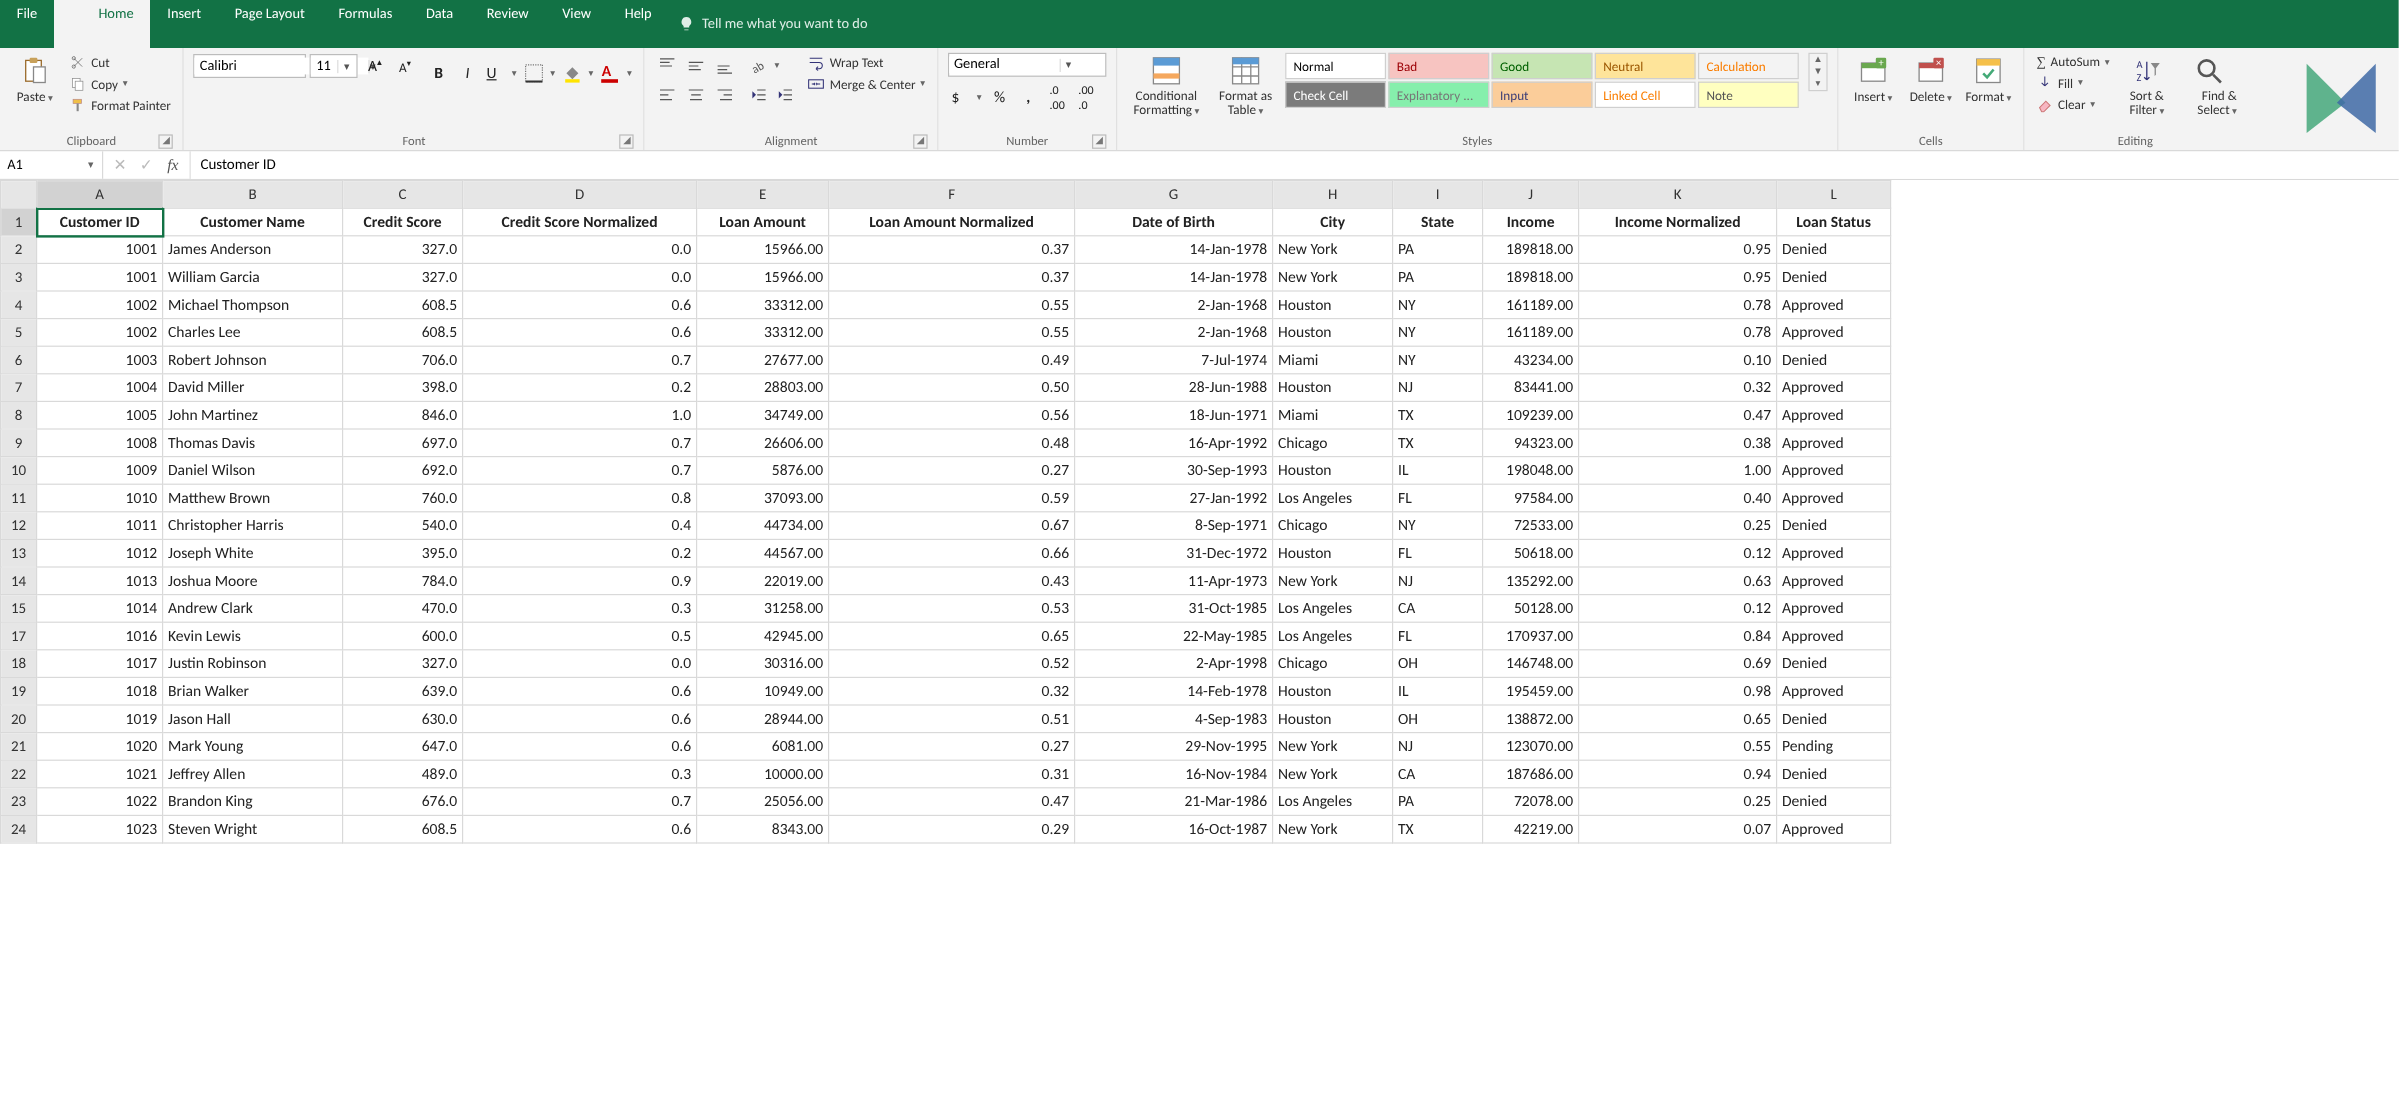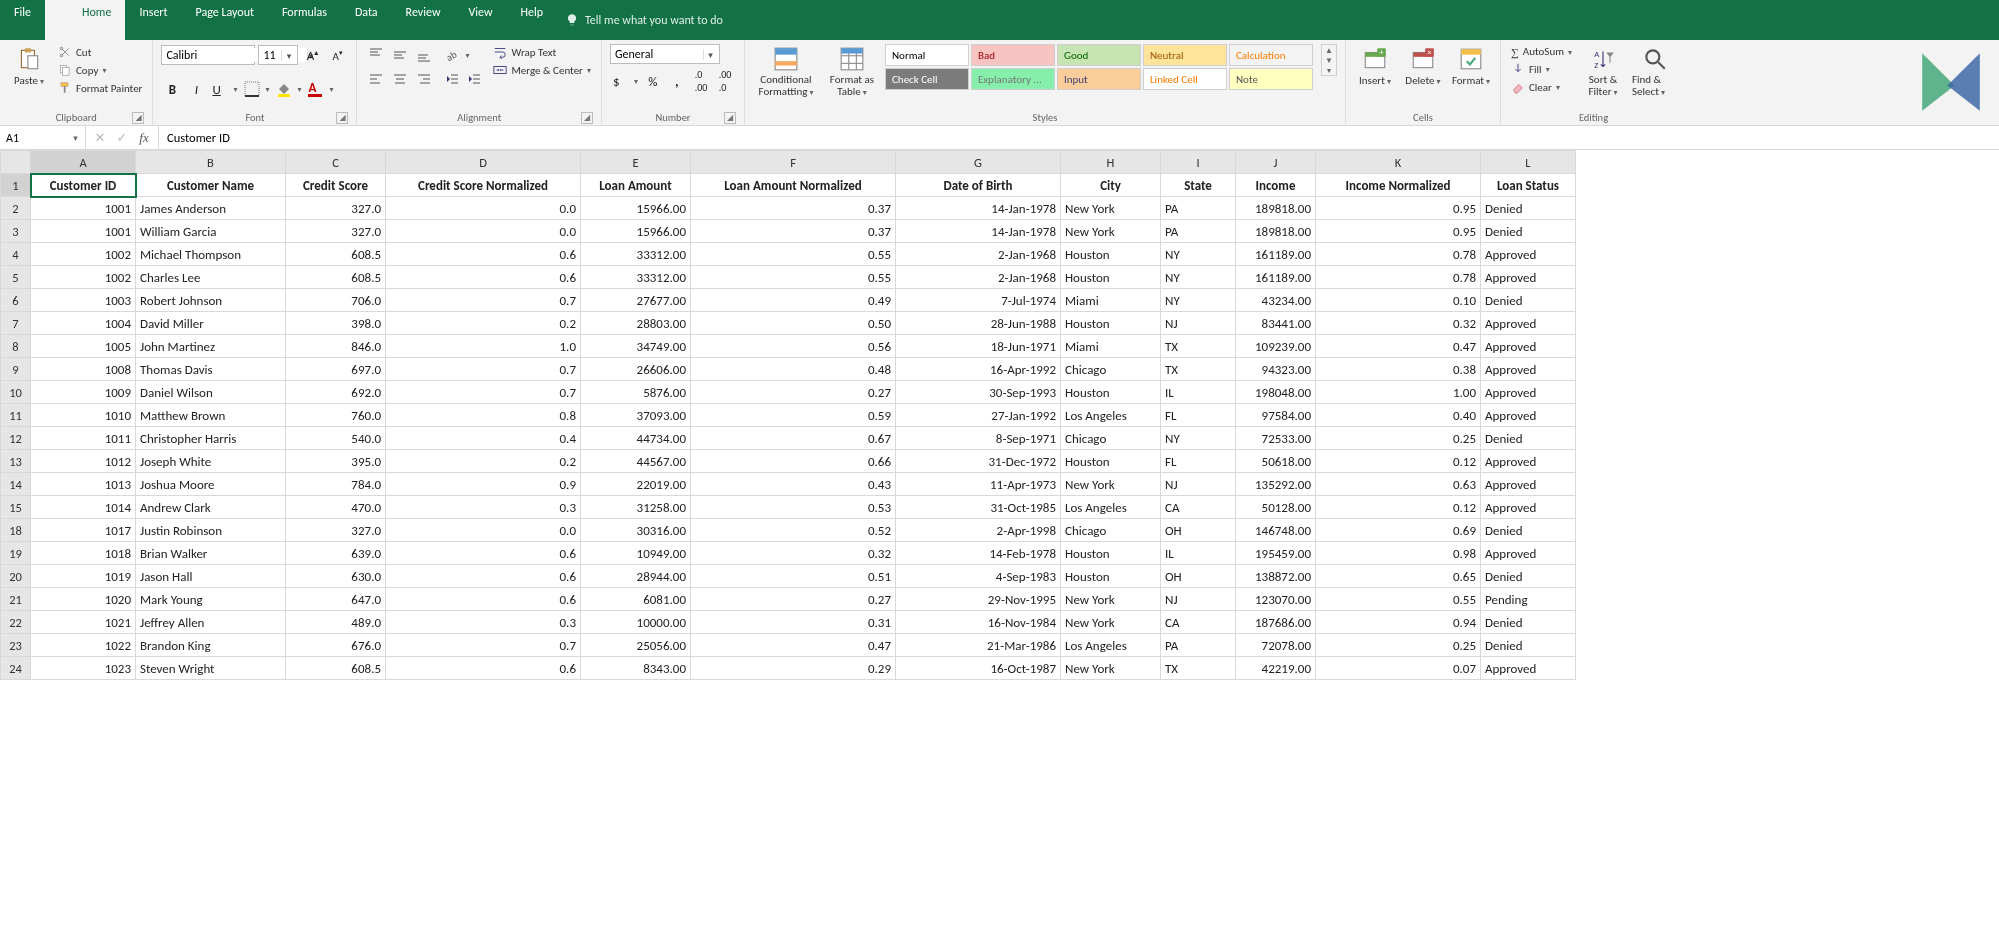--- a/index.html
+++ b/index.html
@@ -131,21 +131,21 @@
           </div>
       </div>
     </div>
     <div class="group-label-row">
         <span class="group-label">Clipboard</span>
         <span class="dlg-launch">◢</span>
       </div>
   </div>
 
   <div class="group" style="min-width:180px;">
-    <div class="group-body" style="flex-direction:column;align-items:flex-start;">
+    <div class="group-body" style="flex-direction:row;align-items:flex-start;">
       <div class="font-row1">
         <div class="combo" style="width:94px;">
             <input value="Calibri" style="">
             <span class="dd">▾</span>
           </div>
         <div class="combo" style="width:40px;">
             <input style="width: 22px;" value="11">
             <span class="dd">▾</span>
           </div>
         <div class="iconbtn" title="Increase">
@@ -280,21 +280,21 @@
       </div>
     </div>
     <div class="group-label-row">
         <span class="group-label">Alignment</span>
         <span class="dlg-launch">◢</span>
       </div>
   </div>
 
   <div class="group">
     <div class="group-body" style="flex-direction:column;align-items:flex-start;gap:6px;">
-      <div class="combo" style="width:110px;">
+      <div class="combo" style="width:132px;">
           <input style="width: 92px;" value="General">
           <span class="dd">▾</span>
         </div>
       <div style="display:flex;gap:2px;">
         <div class="iconbtn split">
             <span>$</span>
           </div>
         <div class="iconbtn">
             <span>%</span>
           </div>
@@ -433,21 +433,21 @@
             <path d="M12 5v14m0 0l-2-2m2 2l2-2" stroke="#337" fill="none"></path>
             <path d="M15 6h7l-3 4v5l-1 1v-6z" fill="#888"></path>
           </svg>
           <span class="arrow" style="text-align:center;line-height:1.1">Sort &amp; Filter</span>
         </div>
       <div class="bigbtn" style="width:46px">
           <svg class="ico" viewBox="0 0 24 24">
             <circle cx="10" cy="10" r="6" fill="none" stroke="#555" stroke-width="2"></circle>
             <line x1="15" y1="15" x2="21" y2="21" stroke="#555" stroke-width="2"></line>
           </svg>
-          <span class="arrow" style="text-align:left;line-height:1.1">Find &amp; Select</span>
+          <span class="arrow" style="text-align:right;line-height:1.1">Find &amp; Select</span>
         </div>
     </div>
     <div class="group-label-row">
         <span class="group-label">Editing</span>
       </div>
   </div>
 
   <svg class="logo-x" viewBox="0 0 100 100">
       <path d="M10 10 L55 55 L10 90 Z" fill="#32a06f" opacity=".85"></path>
       <path d="M90 10 L45 55 L90 90 Z" fill="#2b5b9e" opacity=".85"></path>
@@ -721,20 +721,35 @@
           <td class="num">31258.00</td>
           <td class="num">0.53</td>
           <td class="num">31-Oct-1985</td>
           <td>Los Angeles</td>
           <td>CA</td>
           <td class="num">50128.00</td>
           <td class="num">0.12</td>
           <td>Approved</td>
         </tr>
         <tr>
+          <th>17</th>
+          <td class="num">1016</td>
+          <td>Kevin Lewis</td>
+          <td class="num">600.0</td>
+          <td class="num">0.5</td>
+          <td class="num">42945.00</td>
+          <td class="num">0.65</td>
+          <td class="num">22-May-1985</td>
+          <td>Los Angeles</td>
+          <td>FL</td>
+          <td class="num">170937.00</td>
+          <td class="num">0.84</td>
+          <td>Approved</td>
+        </tr>
+        <tr>
           <th>18</th>
           <td class="num">1017</td>
           <td>Justin Robinson</td>
           <td class="num">327.0</td>
           <td class="num">0.0</td>
           <td class="num">30316.00</td>
           <td class="num">0.52</td>
           <td class="num">2-Apr-1998</td>
           <td>Chicago</td>
           <td>OH</td>

